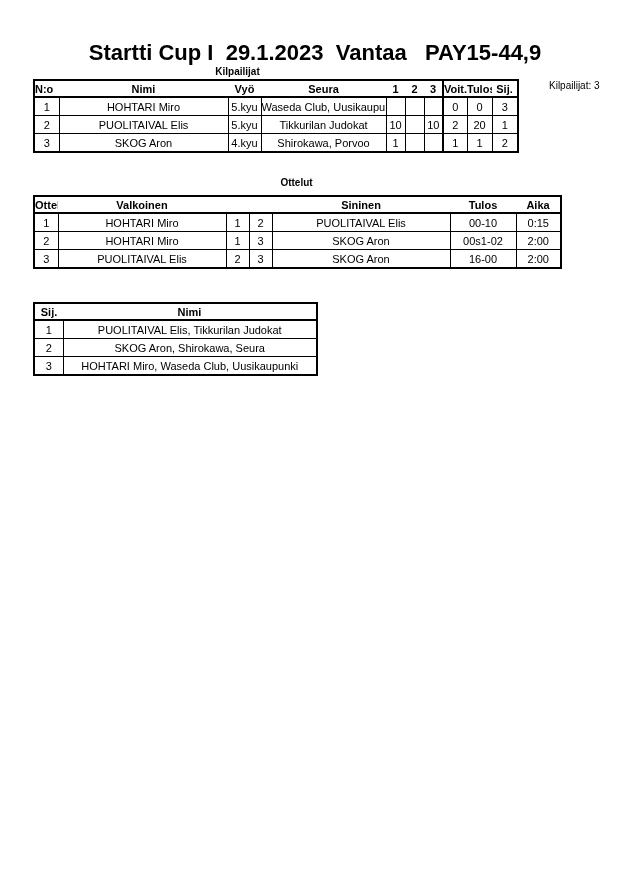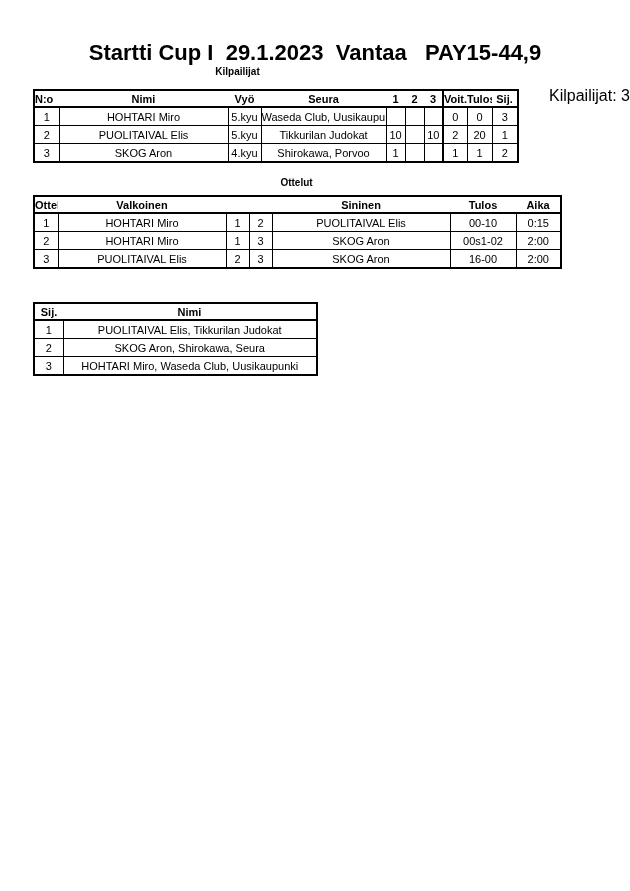--- a/index.html
+++ b/index.html
@@ -11,27 +11,27 @@
     position:absolute; top:40px; left:0; width:630px;
     text-align:center; font-size:22px; font-weight:bold; white-space:pre;
   }
   .section-title {
     position:absolute; text-align:center; font-size:10px; font-weight:bold;
   }
   #kilpailijat-title { top:66px;  left:33px; width:409px; }
   #ottelut-title     { top:177px; left:33px; width:527px; }
   #tulokset-title    { top:283px; left:33px; width:283px; }
   .count-label {
-    position:absolute; top:87px; left:549px; font-size:16px; text-align:right;
+    position:absolute; top:80px; left:549px; font-size:10px; text-align:right;
   }
   table.doc {
     position:absolute; border-collapse:collapse; table-layout:fixed;
     background:#fff; border:2px solid #000; font-size:11px; color:#000;
   }
-  #kilpailijat-table { top:89px;  left:33px; width:484px; }
+  #kilpailijat-table { top:79px;  left:33px; width:484px; }
   #ottelut-table     { top:195px; left:33px; width:527px; }
   #tulokset-table    { top:302px; left:33px; width:283px; }
   table.doc th {
     font-weight:bold; padding:0; height:15px; font-size:11px;
     border:none; border-bottom:2px solid #000; overflow:hidden;
   }
   table.doc td {
     padding:0; height:17px; border:1px solid #000; overflow:hidden;
   }
   .c  { text-align:center; }

